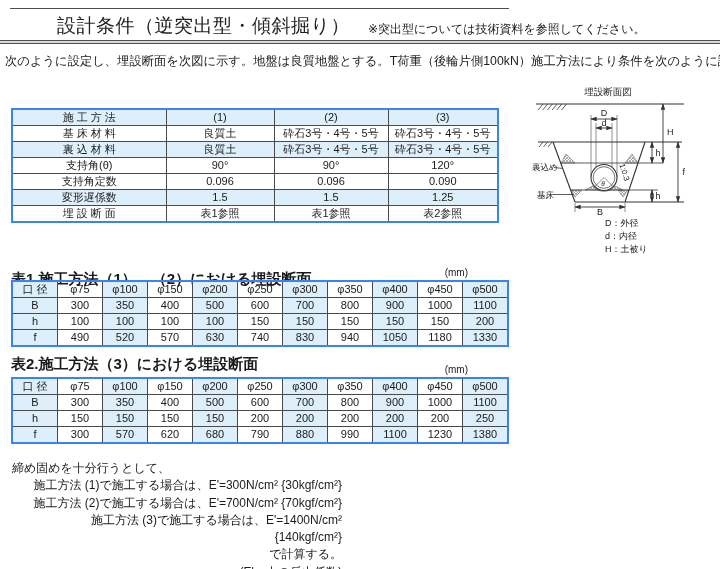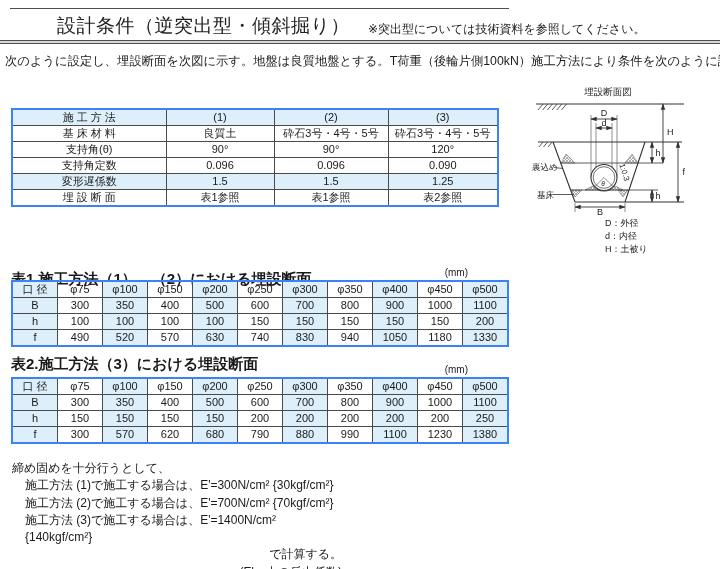--- a/index.html
+++ b/index.html
@@ -36,21 +36,21 @@
   .s12{stroke:#333;stroke-width:1.1;fill:none;}
   .s08{stroke:#333;stroke-width:0.8;fill:none;}
   .s06{stroke:#444;stroke-width:0.6;fill:none;}
   .dimln{stroke:#333;stroke-width:0.9;fill:none;}
   .pipe{stroke:#333;stroke-width:1.1;fill:#fff;}
   .pipe2{stroke:#333;stroke-width:0.7;fill:none;}
   .f95{font-size:9.5px;} .f9{font-size:9px;} .f85{font-size:8.5px;} .f8{font-size:8px;} .f6{font-size:6.5px;font-style:italic;}
 
   
   .notes-left{left:12px;top:460px;width:330px;font-size:12px;line-height:17.3px;}
-  .notes-left .indent{padding-left:13px;}
+  .notes-left .indent{padding-left:13px;text-align:right;}
   .notes-left .r{text-align:right;}
   .notes-right{left:368px;top:461px;font-size:12px;line-height:16.5px;white-space:nowrap;}
 </style>
 </head>
 <body>
 
 <div class="page">
 
   <div class="abs topline"></div>
   <div class="abs main-title">設計条件（逆突出型・傾斜掘り）</div>
@@ -71,20 +71,26 @@
             <td class="shade">施 工 方 法</td>
             <td class="shade">(1)</td>
             <td class="shade">(2)</td>
             <td class="shade">(3)</td>
           </tr>
           <tr>
             <td>基 床 材 料</td>
             <td>良質土</td>
             <td>砕石3号・4号・5号</td>
             <td>砕石3号・4号・5号</td>
+          </tr>
+          <tr>
+            <td class="shade">裏 込 材 料</td>
+            <td class="shade">良質土</td>
+            <td class="shade">砕石3号・4号・5号</td>
+            <td class="shade">砕石3号・4号・5号</td>
           </tr>
           <tr>
             <td class="none-b">支持角(θ)</td>
             <td class="dot-b">90°</td>
             <td class="dot-b">90°</td>
             <td class="dot-b">120°</td>
           </tr>
           <tr>
             <td class="none-t">支持角定数</td>
             <td class="none-t">0.096</td>

